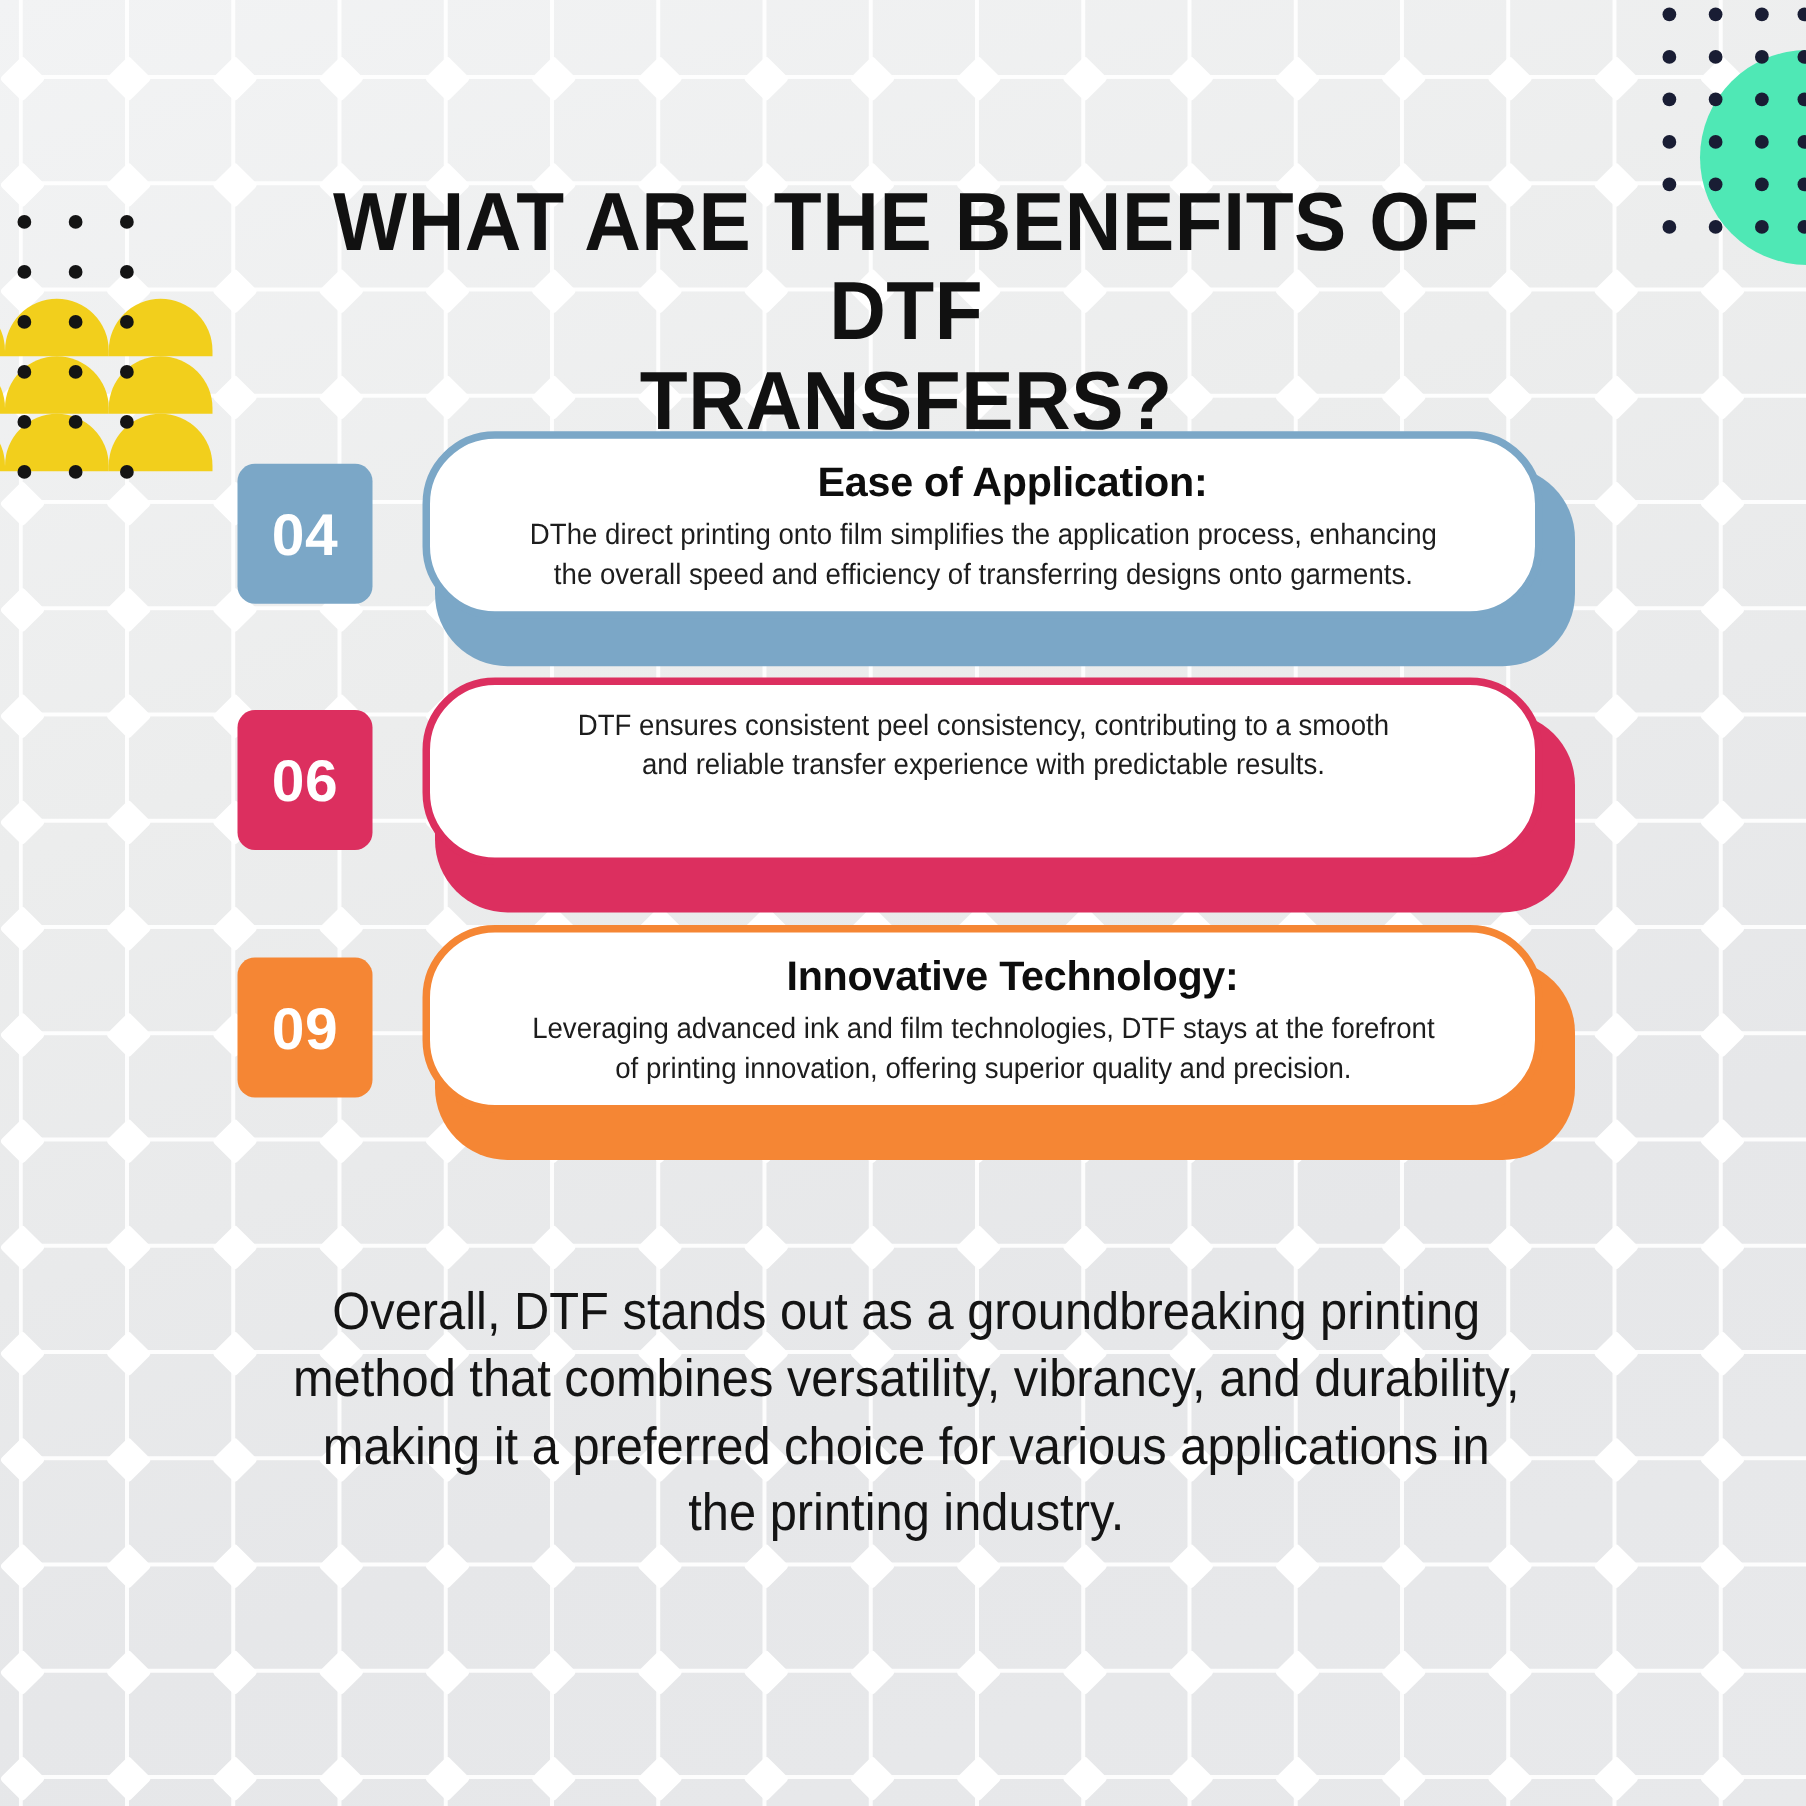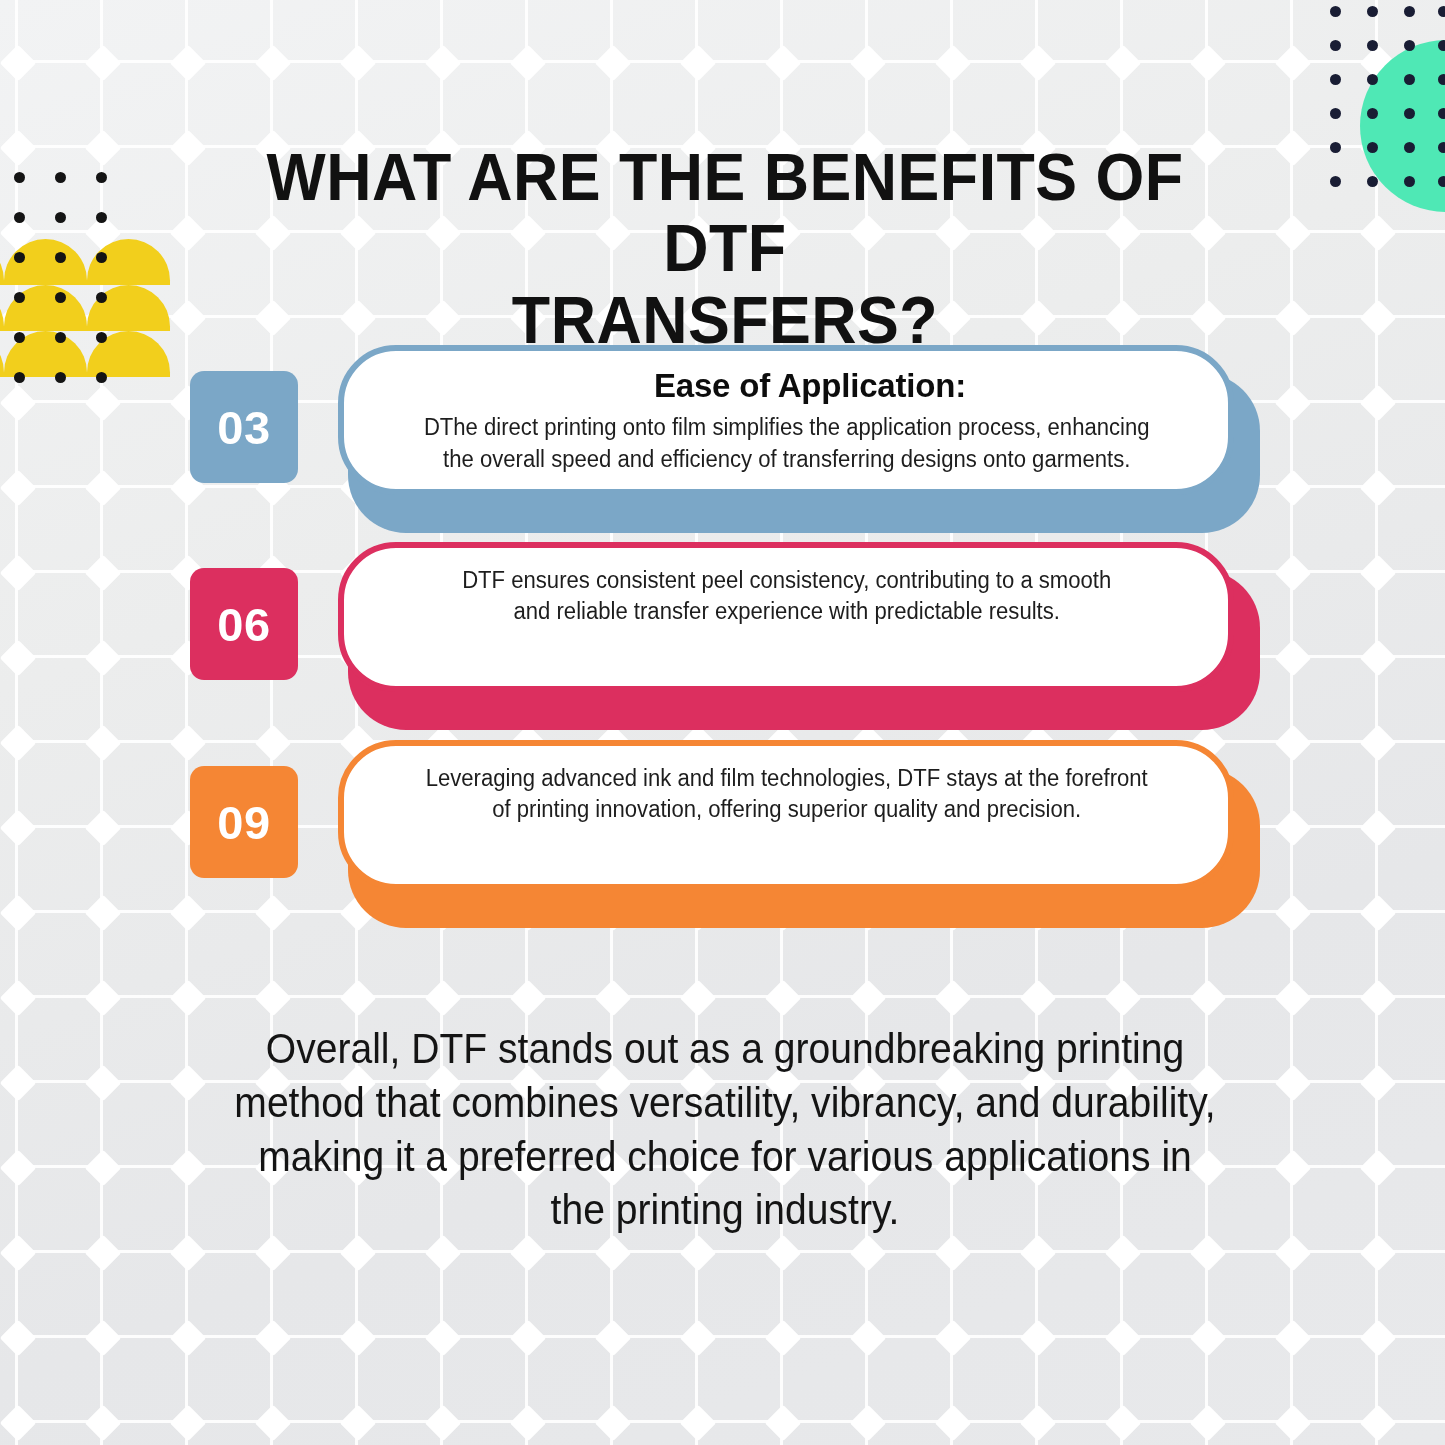--- a/index.html
+++ b/index.html
@@ -542,40 +542,41 @@
   <div class="card-row" style="top:345px;">
     <div class="card-shadow" style="top:28px; background:#7ba7c7;"></div>
     <div class="card" style="top:0px; border-color:#7ba7c7;">
       <div class="card-title">Ease of Application:</div>
       <div class="card-desc">
         <span>DThe direct printing onto film simplifies the application process, enhancing</span>
         <span>the overall speed and efficiency of transferring designs onto garments.</span>
       </div>
     </div>
     <div class="badge" style="top:26px; background:#7ba7c7;">
-      <span>03</span>
+      <span>04</span>
     </div>
   </div>
 
   <div class="card-row" style="top:542px;">
     <div class="card-shadow" style="top:28px; background:#dc2f5f;"></div>
     <div class="card" style="top:0px; border-color:#dc2f5f;">
       <div class="card-desc">
         <span>DTF ensures consistent peel consistency, contributing to a smooth</span>
         <span>and reliable transfer experience with predictable results.</span>
       </div>
     </div>
     <div class="badge" style="top:26px; background:#dc2f5f;">
       <span>06</span>
     </div>
   </div>
 
   <div class="card-row" style="top:740px;">
     <div class="card-shadow" style="top:28px; background:#f58634;"></div>
     <div class="card" style="top:0px; border-color:#f58634;">
+      <div class="card-title">Innovative Technology:</div>
       <div class="card-desc">
         <span>Leveraging advanced ink and film technologies, DTF stays at the forefront</span>
         <span>of printing innovation, offering superior quality and precision.</span>
       </div>
     </div>
     <div class="badge" style="top:26px; background:#f58634;">
       <span>09</span>
     </div>
   </div>
 

